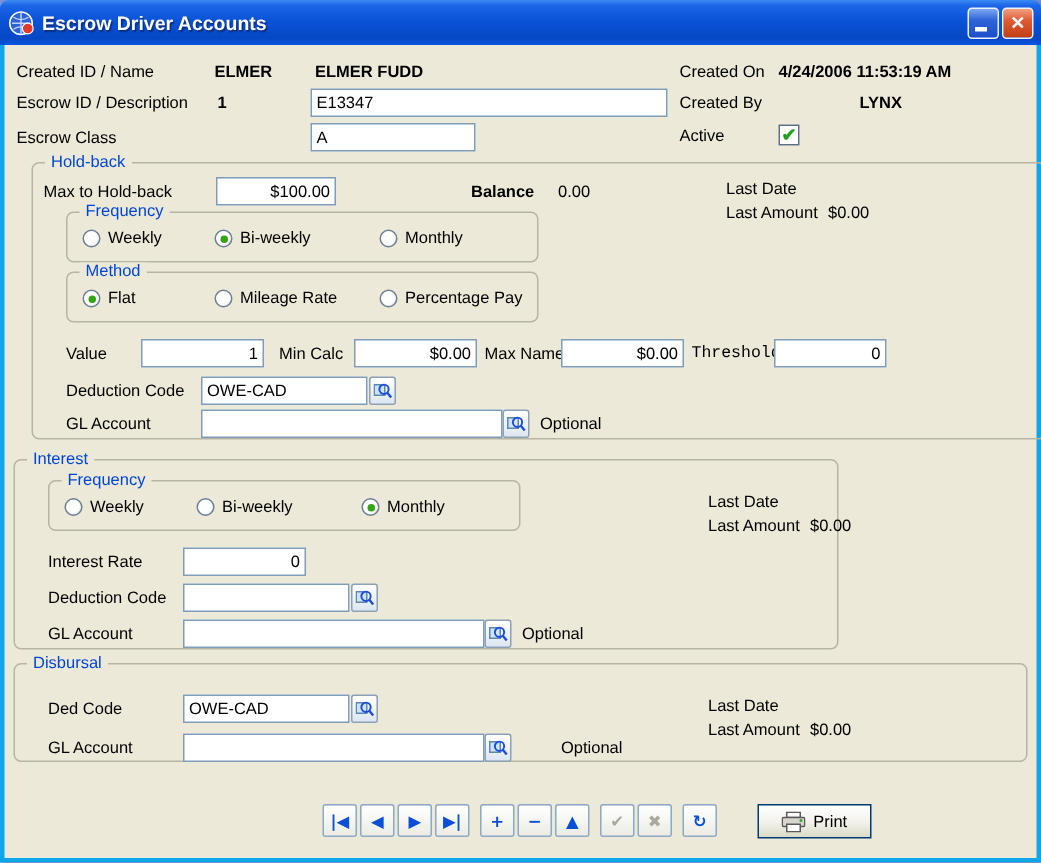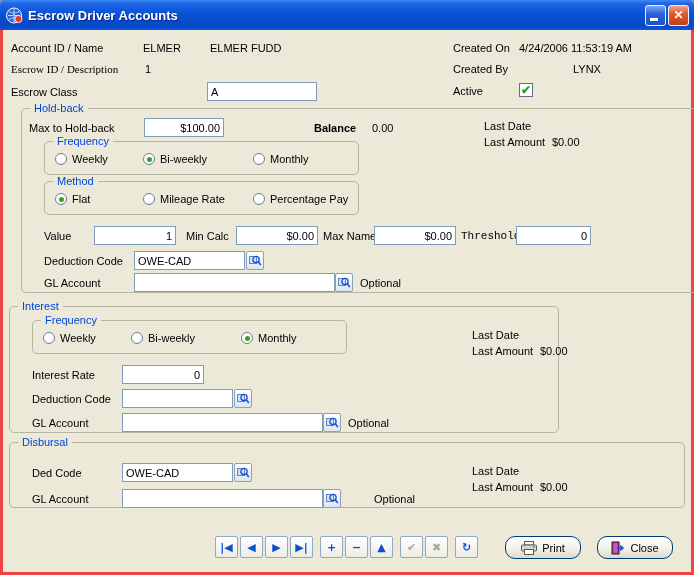--- a/index.html
+++ b/index.html
@@ -1,21 +1,21 @@
 <!DOCTYPE html>
 <html><head>
 <meta charset="utf-8">
 <style>
   * { margin:0; padding:0; box-sizing:border-box; }
   html,body { background:#7A96DF; }
   body { font-family:"Liberation Sans", sans-serif; }
 
   .window {
     position:relative; width:694px; height:575px;
-    background:#ef4444;
+    background:#0ea5e9;
     border-radius:6px 6px 0 0;
     overflow:hidden;
     box-shadow:2px 2px 6px rgba(0,0,0,.4);
   }
   .titlebar {
     height:30px; display:flex; align-items:center;
     padding:0 5px 0 6px;
     background:linear-gradient(180deg,#3B8BF5 0%,#1E66E8 12%,#0A52D6 45%,#0548C4 85%,#0A55E0 100%);
   }
   .titlebar .app-ico { width:17px; height:17px; margin-right:5px; flex:0 0 auto; }
@@ -29,21 +29,21 @@
     display:flex; align-items:center; justify-content:center;
     color:#fff; font-size:12px; font-weight:bold;
   }
   .tbtn.min { background:linear-gradient(180deg,#7DA8F2,#2E62D8 40%,#1C4FC8); }
   .tbtn.min::after { content:""; position:absolute; left:4px; bottom:4px; width:8px; height:3px; background:#fff; }
   .tbtn.cls { background:linear-gradient(180deg,#F3A183,#DE5B34 40%,#C43C14); }
 
   .content { position:absolute; left:3px; top:30px; width:688px; height:542px; background:#ECE9D8; }
 
   .lbl { position:absolute; font-size:11px; color:#000; white-space:nowrap; line-height:13px; }
-  .val { font-weight:normal; }
+  .val { font-weight:bold; }
   .bold { font-weight:bold; }
 
   .inp {
     position:absolute; height:19px; border:1px solid #7F9DB9; background:#fff;
     font-family:"Liberation Sans", sans-serif; font-size:11px; color:#000;
     padding:0 3px; outline:none;
   }
   .num { text-align:right; }
 
   .group { position:absolute; border:1px solid #B5B5A1; border-radius:5px; background:transparent; }
@@ -80,21 +80,21 @@
     width:23px; height:22px; border:1px solid #8DA9C8; border-radius:2px;
     background:linear-gradient(180deg,#FFFFFF,#ECECE4);
     display:flex; align-items:center; justify-content:center;
     font-size:11px; font-weight:bold; color:#A9A9A0; cursor:default;
     font-family:"DejaVu Sans", sans-serif;
   }
   .navbtn.on { color:#0A4FD6; }
   .gap { margin-left:5px; }
 
   .xpbtn {
-    position:absolute; height:23px; width:76px; border:1px solid #003C74; border-radius:10px;
+    position:absolute; height:23px; width:76px; border:1px solid #003C74; border-radius:0;
     background:linear-gradient(180deg,#FFFFFF,#F2F1EA 55%,#DCDAC8);
     display:flex; align-items:center; justify-content:center; gap:5px;
     font-size:11px; color:#000; cursor:default;
   }
   .xpbtn .bico { display:block; }
 </style>
 </head>
 <body>
 
 <div class="window">
@@ -105,28 +105,29 @@
       <path d="M2 8.5h12 M8 1.5v14 M3 4.5c3 2 7 2 10 0 M3 12.5c3-2 7-2 10 0" stroke="#BFD6FF" stroke-width="1" fill="none"></path>
       <circle cx="12.5" cy="12" r="3.6" fill="#E23B2E" stroke="#fff" stroke-width="0.8"></circle>
     </svg>
     <span class="ttl">Escrow Driver Accounts</span>
     <div class="tbtn min"></div>
     <div class="tbtn cls">✕</div>
   </div>
 
   <div class="content">
 
-    <span class="lbl" style="left:8px;top:12px;">Account ID / Name</span>
+    <span class="lbl" style="left:8px;top:12px;">Created ID / Name</span>
     <span class="lbl val" style="left:140px;top:12px;">ELMER</span>
     <span class="lbl val" style="left:207px;top:12px;">ELMER FUDD</span>
     <span class="lbl" style="left:450px;top:12px;">Created On</span>
     <span class="lbl val" style="left:516px;top:12px;">4/24/2006 11:53:19 AM</span>
 
-    <span class="lbl" style="left:8px;top:33px;font-family:Liberation Serif, serif;">Escrow ID / Description</span>
+    <span class="lbl" style="left:8px;top:33px;">Escrow ID / Description</span>
     <span class="lbl val" style="left:142px;top:33px;">1</span>
+    <input class="inp" style="left: 204px; top: 29px; width: 238px;" value="E13347">
     <span class="lbl" style="left:450px;top:33px;">Created By</span>
     <span class="lbl val" style="left:532px;top:33px;margin-left:38px;">LYNX</span>
 
     <span class="lbl" style="left:8px;top:56px;">Escrow Class</span>
     <input class="inp" style="left: 204px; top: 52px; width: 110px;" value="A">
     <span class="lbl" style="left:450px;top:55px;">Active</span>
     <span class="cb on" style="left:516px;top:53px;"></span>
 
     <div class="group" style="left:18px;top:78px;width:676px;height:185px;">
       <span class="gtitle">Hold-back</span>
@@ -293,23 +294,15 @@
     <div class="xpbtn" style="left:502px;top:506px;">
       <svg class="bico" width="16" height="14" viewBox="0 0 16 14">
         <rect x="3.5" y="0.5" width="9" height="3.5" fill="#FFFFFF" stroke="#5A5A5A"></rect>
         <rect x="0.5" y="4" width="15" height="6" rx="1" fill="#D6D6CC" stroke="#5A5A5A"></rect>
         <rect x="3.5" y="8.5" width="9" height="5" fill="#FFFFFF" stroke="#5A5A5A"></rect>
         <circle cx="13" cy="6" r="1" fill="#3AA13A"></circle>
       </svg>
       <span>Print</span>
     </div>
 
-    <div class="xpbtn" style="left:594px;top:506px;">
-      <svg class="bico" width="14" height="14" viewBox="0 0 14 14">
-        <rect x="1" y="1" width="7" height="12" fill="#8E2C84" stroke="#4A0E44"></rect>
-        <rect x="2.2" y="2.2" width="4.6" height="9.6" fill="#C05BB6"></rect>
-        <path d="M6 7h5 M9 4.5 L12 7 L9 9.5" stroke="#1D4ED8" stroke-width="1.6" fill="none"></path>
-      </svg>
-      <span>Close</span>
-    </div>
 
   </div>
 </div>
 
 </body></html>

